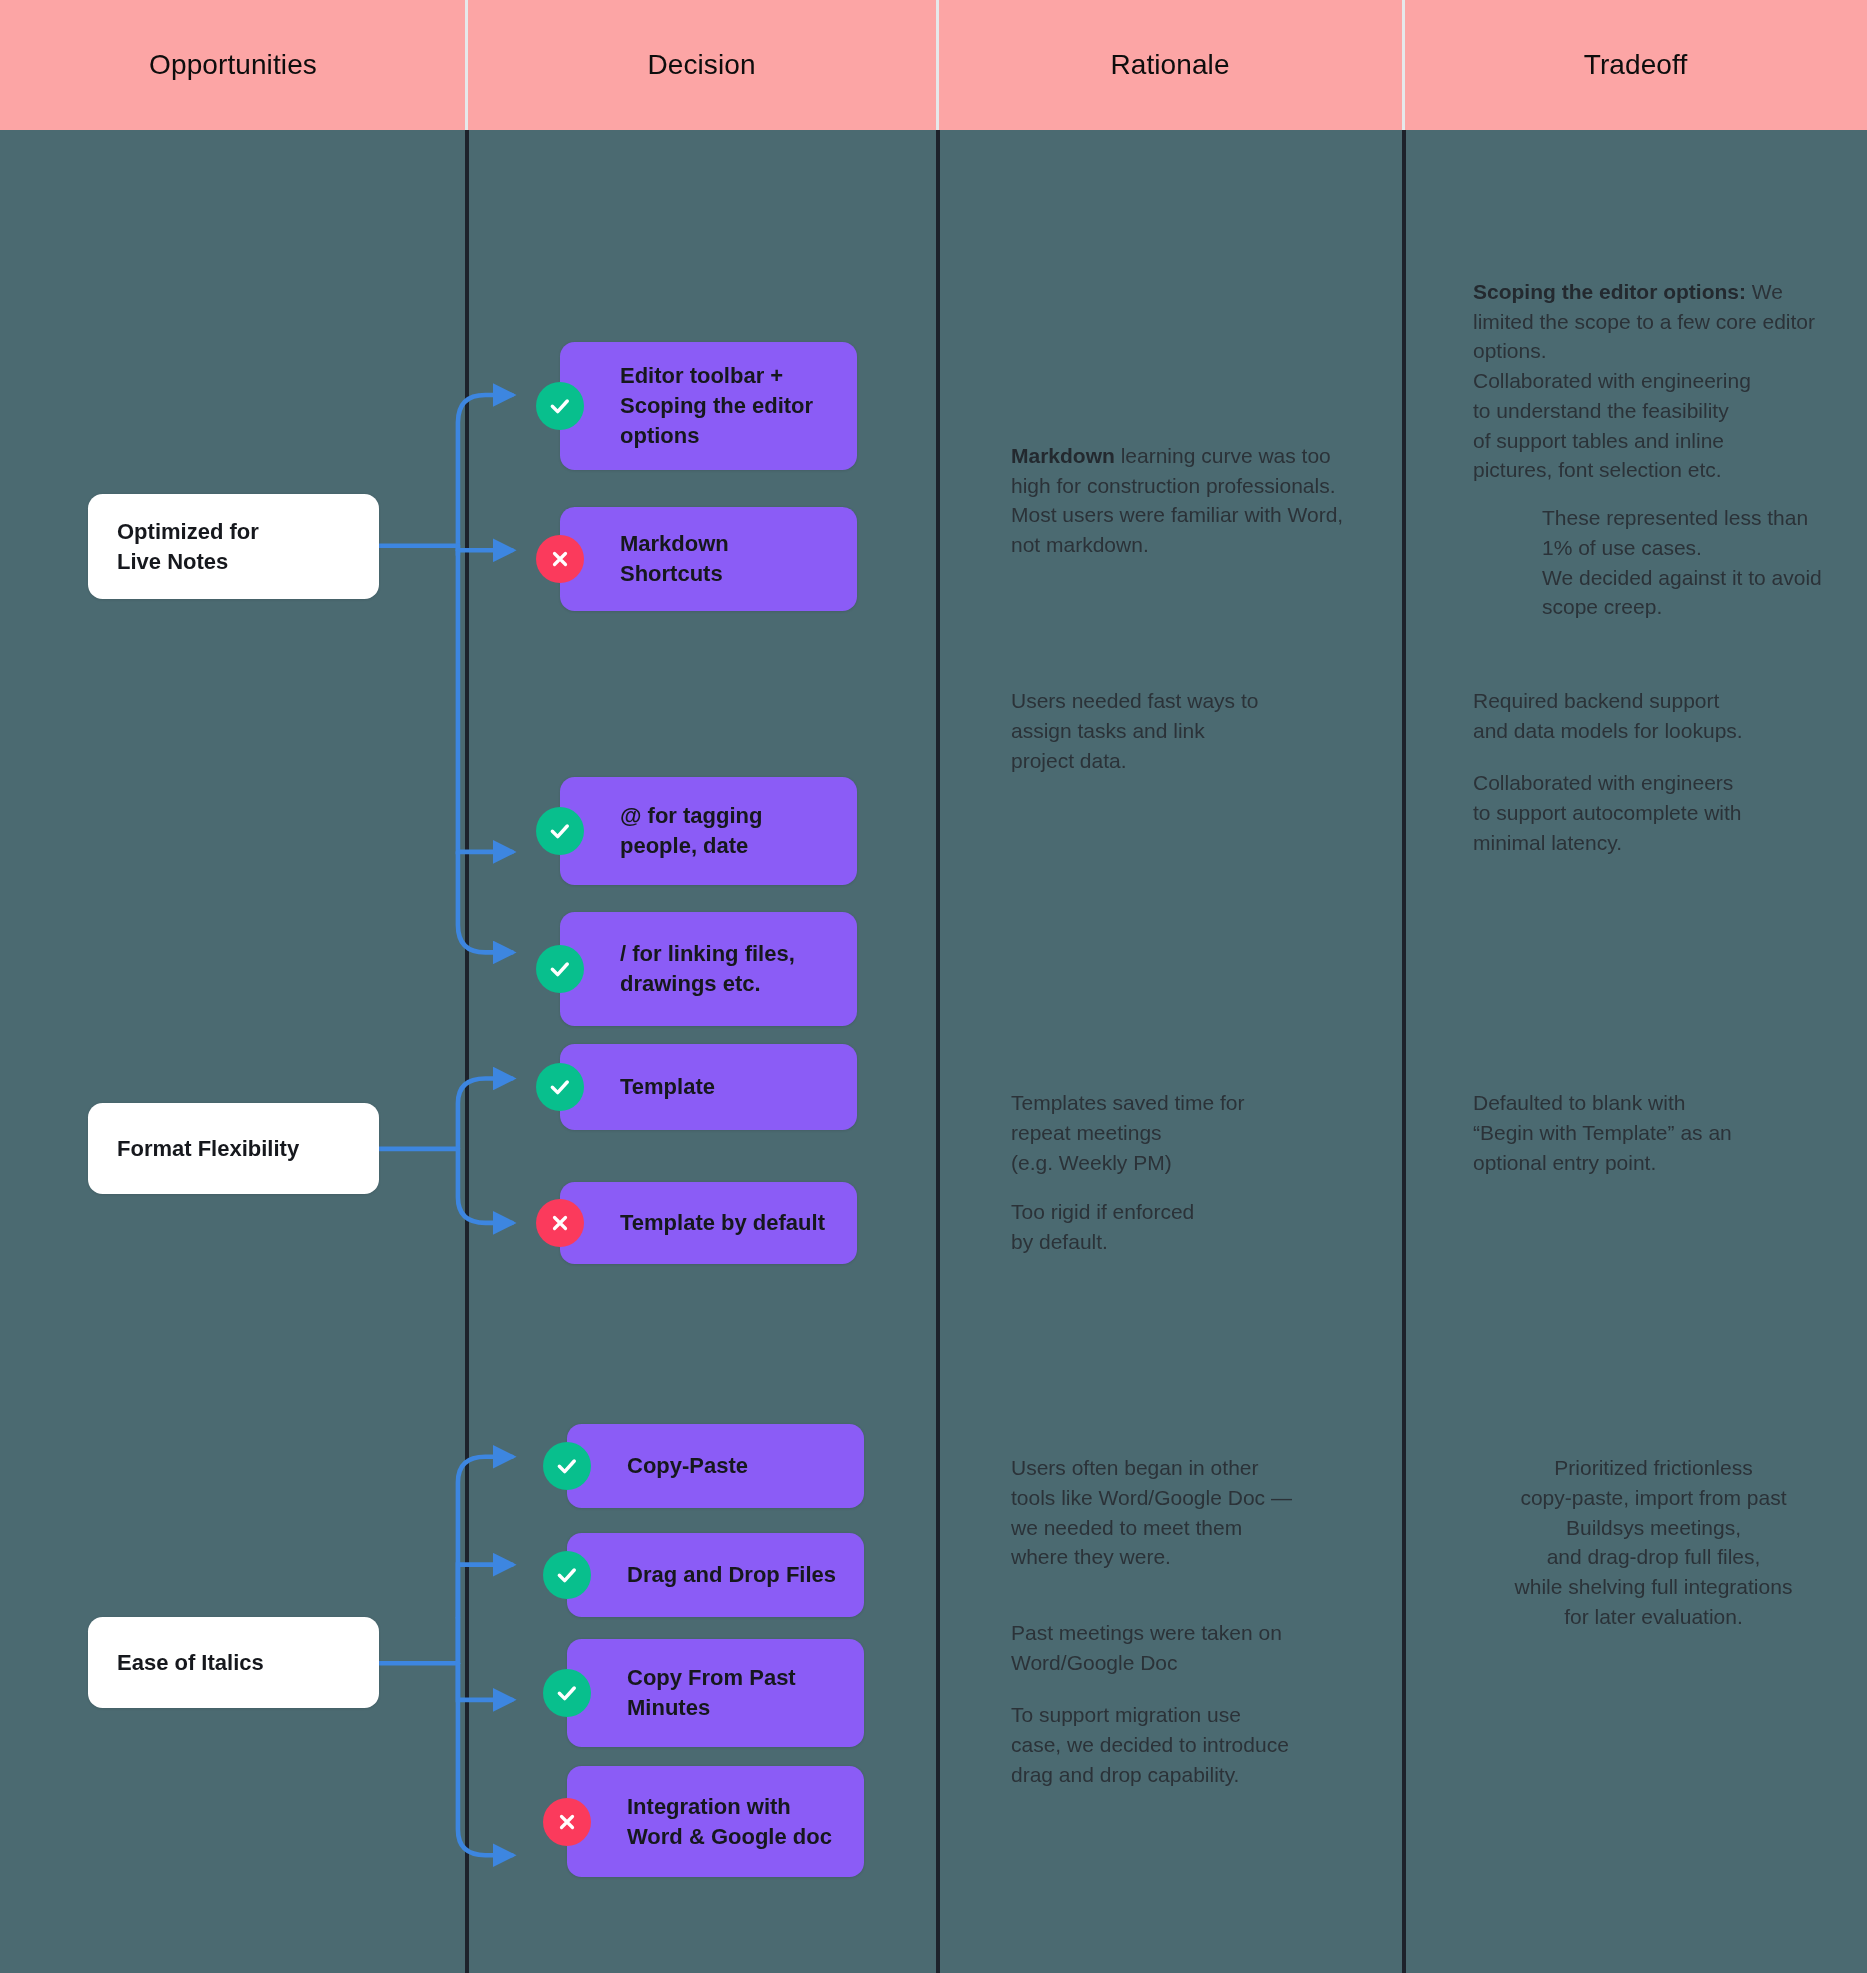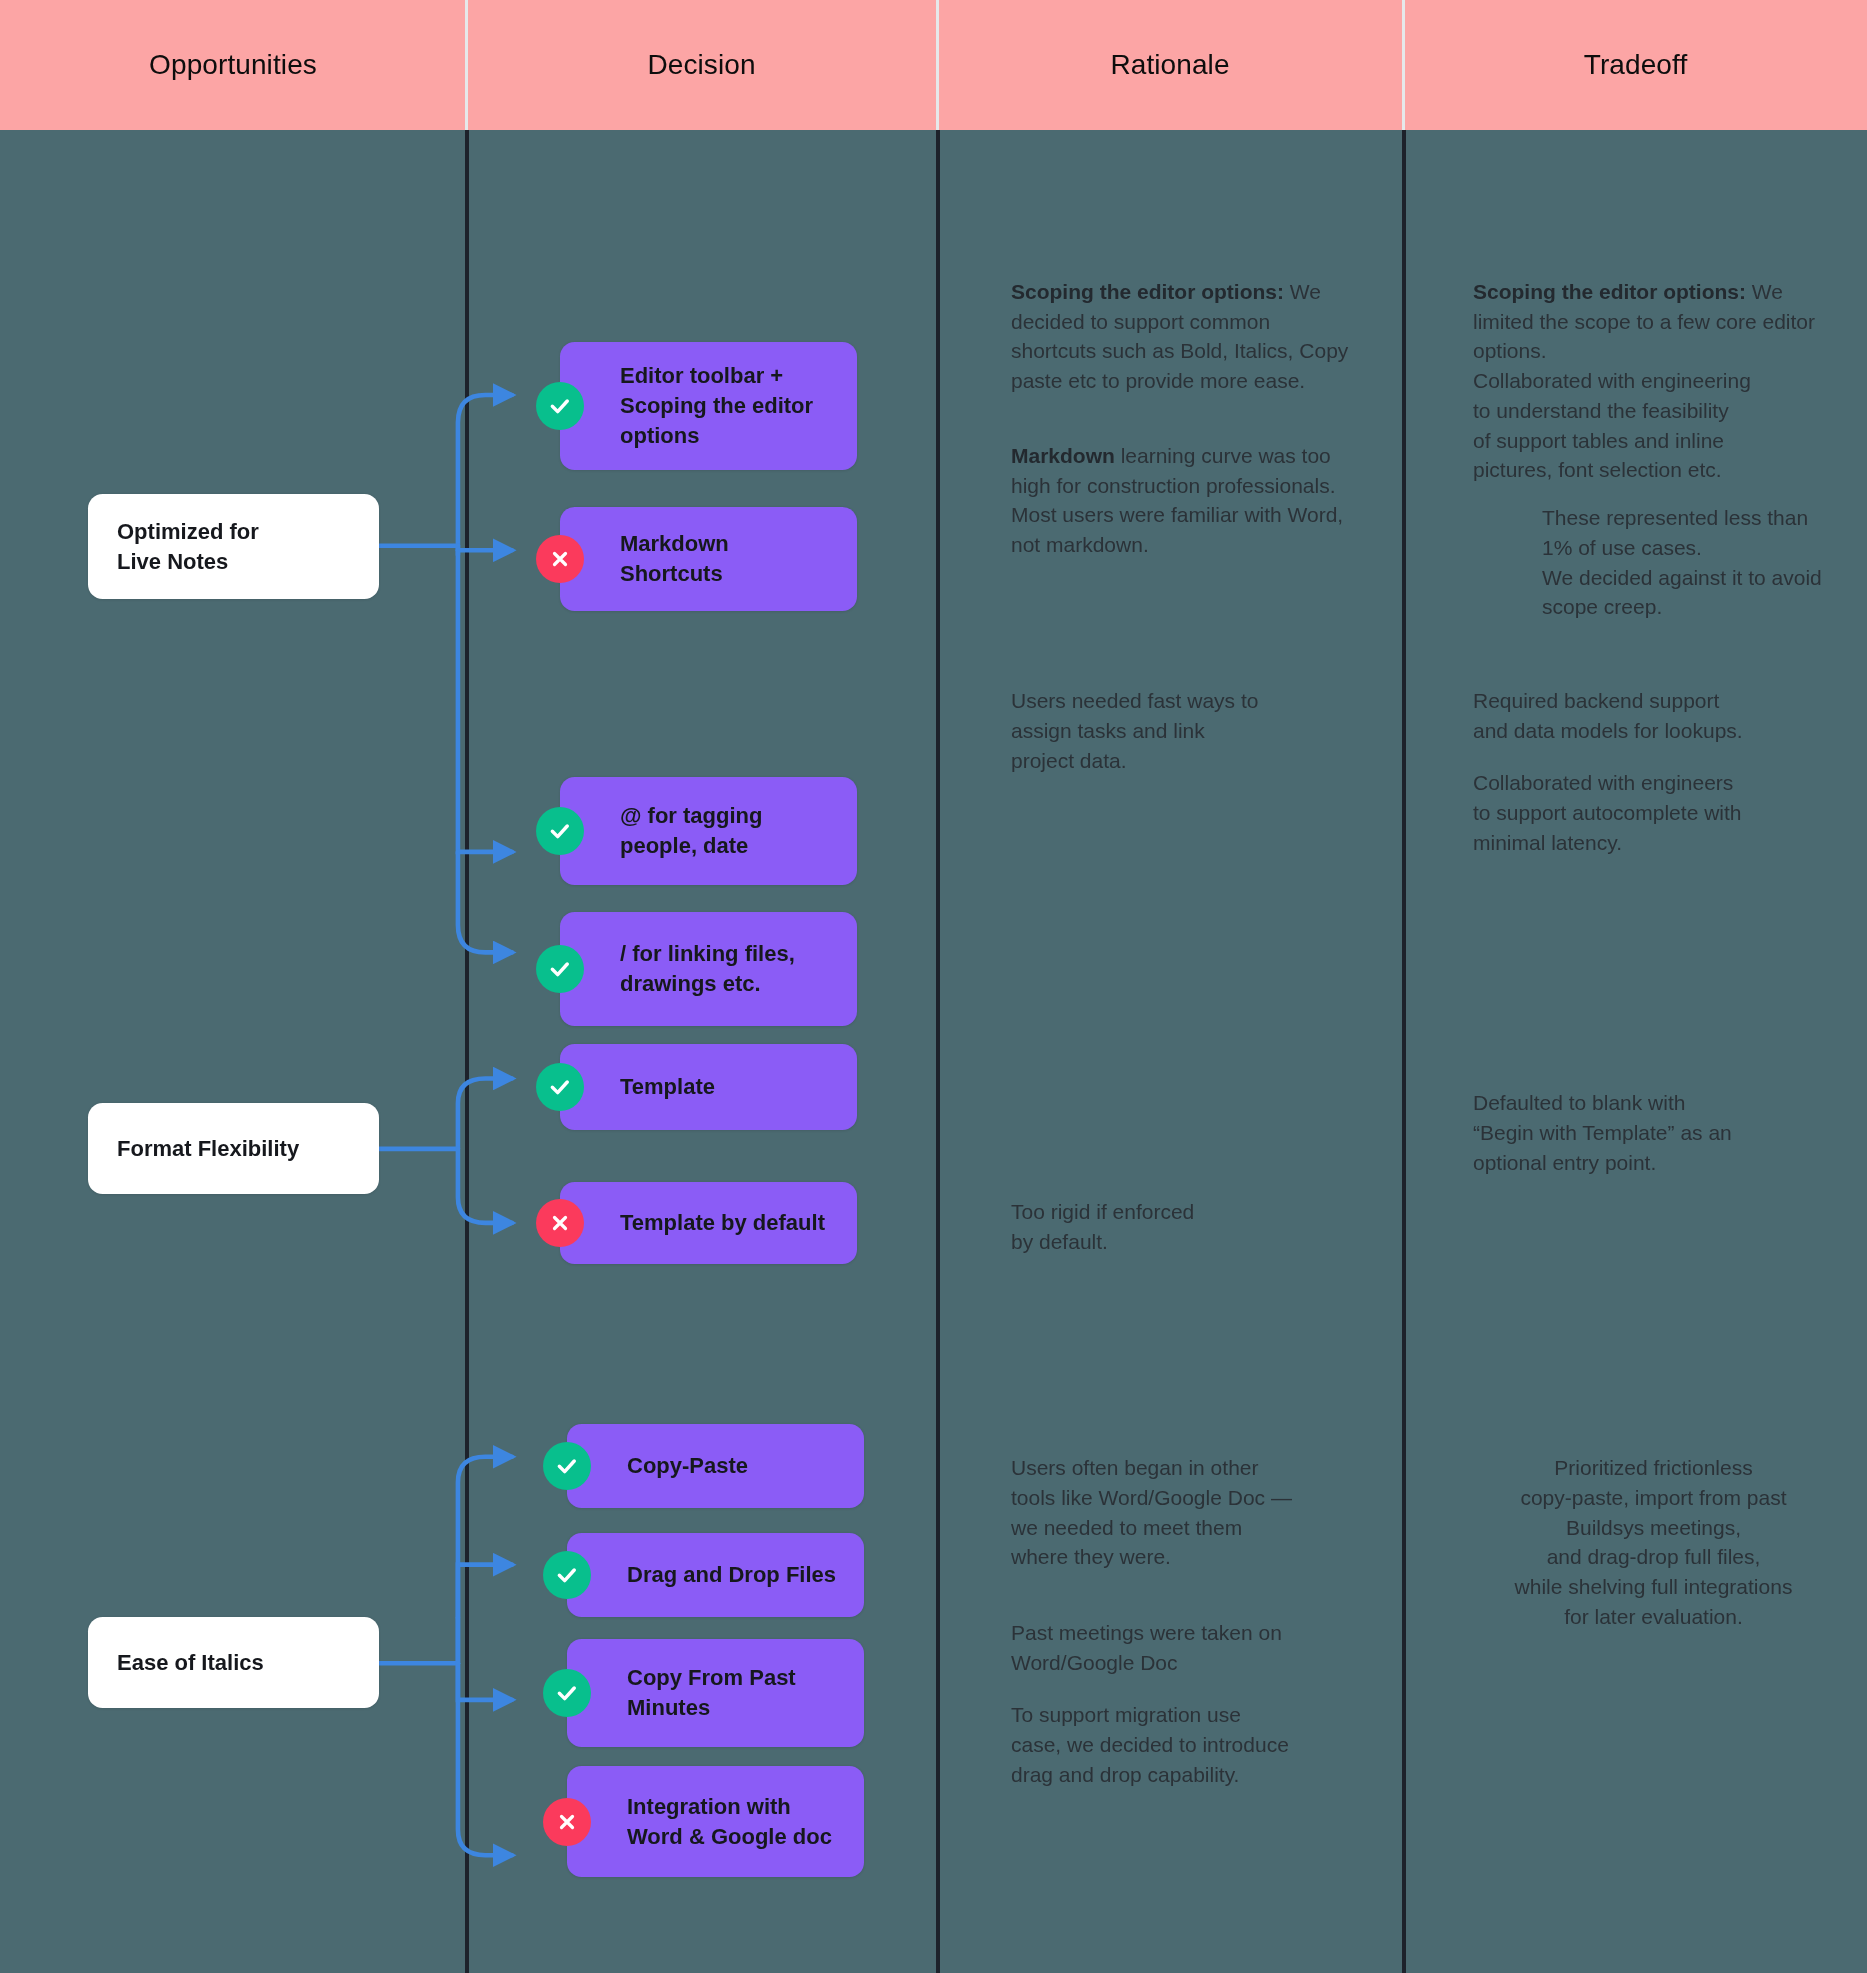--- a/index.html
+++ b/index.html
@@ -311,32 +311,32 @@
     <div class="dec-card" style="left:567px; top:1636px; width:297px; height:111px;">
       <div class="badge no">
         <svg width="24" height="24" viewBox="0 0 24 24">
           <path d="M6.5 6.5 L17.5 17.5 M17.5 6.5 L6.5 17.5" fill="none" stroke="#fff" stroke-width="3.2" stroke-linecap="round"></path>
           </svg>
       </div>
       <div class="dec-label">Integration with
 Word &amp; Google doc</div>
     </div>
 
-    <div class="prose" style="left:1011px; top:117px; width:338px;">
-      <b>Scoping the editor options:</b><span> We decided to support common shortcuts such as Bold, Italics, Copy paste etc to provide more ease.</span>
-    </div>
 
     <div class="prose" style="left:1011px; top:281px; width:338px;">
       <b>Markdown</b><span> learning curve was too high for construction professionals. Most users were familiar with Word, not markdown.</span>
     </div>
 
     <div class="prose" style="left:1011px; top:556px; width:338px;">Users needed fast ways to
 assign tasks and link
 project data.</div>
 
+    <div class="prose" style="left:1011px; top:958px; width:338px;">Templates saved time for
+repeat meetings
+(e.g. Weekly PM)</div>
 
     <div class="prose" style="left:1011px; top:1067px; width:338px;">Too rigid if enforced
 by default.</div>
 
     <div class="prose" style="left:1011px; top:1323px; width:356px;">Users often began in other
 tools like Word/Google Doc —
 we needed to meet them
 where they were.</div>
 
     <div class="prose" style="left:1011px; top:1488px; width:356px;">Past meetings were taken on

